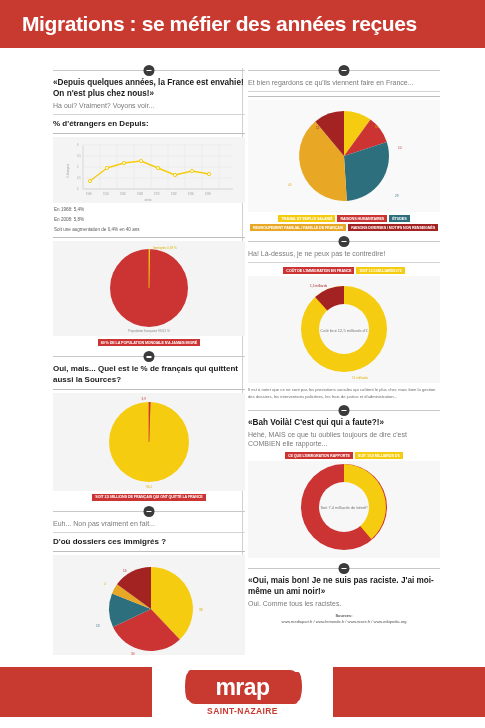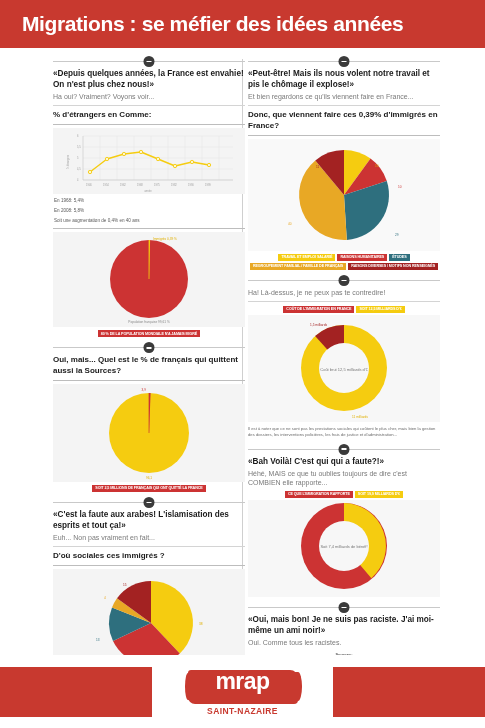--- a/index.html
+++ b/index.html
@@ -16,21 +16,21 @@
     position:absolute;left:0;top:0;width:485px;height:48px;
     background:#c8392f;display:flex;align-items:center;
   }
   .header-title{
     color:#fff;font-size:21px;font-weight:bold;
     letter-spacing:-0.4px;padding-left:22px;
     font-family:"Liberation Sans",sans-serif;
   }
 
   
-  .columns{position:absolute;left:0;top:51px;width:485px;height:607px;}
+  .columns{position:absolute;left:0;top:60px;width:485px;height:607px;}
   .col{position:absolute;top:0;width:192px;}
   .col-left{left:53px;}
   .col-right{left:248px;}
   .divider{
     position:absolute;left:242px;top:8px;width:1px;height:590px;
     background:#cfcfcf;
   }
 
   
   .block{width:100%;margin:0 0 4px 0;}
@@ -105,21 +105,21 @@
   .footer-bar-l{position:absolute;left:0;top:12px;width:152px;height:50px;background:#c8392f;}
   .footer-bar-r{position:absolute;right:0;top:12px;width:152px;height:50px;background:#c8392f;}
   .logo{
     position:absolute;left:50%;top:14px;transform:translateX(-50%);
     width:120px;height:48px;display:flex;flex-direction:column;
     align-items:center;justify-content:center;
   }
   .logo-brush{
     position:relative;width:110px;height:34px;background:#c8392f;
     border-radius:3px 8px 4px 7px;
-    display:flex;justify-content:center;
+    display:flex;align-items:center;justify-content:center;
   }
   .logo-brush:before{
     content:"";position:absolute;left:-3px;top:3px;width:6px;height:27px;
     background:#c8392f;border-radius:50% 0 0 50%;
   }
   .logo-brush:after{
     content:"";position:absolute;right:-4px;top:2px;width:8px;height:29px;
     background:#c8392f;border-radius:0 50% 50% 0;
   }
   .logo-word{
@@ -131,37 +131,37 @@
     color:#c8392f;font-size:8.5px;font-weight:bold;letter-spacing:0.4px;
     margin-top:2px;
   }
 </style>
 </head>
 <body>
 
 <div class="poster">
 
   <div class="header">
-    <div class="header-title">Migrations : se méfier des idées années</div>
+    <div class="header-title">Migrations : se méfier des années reçues</div>
   </div>
 
   <div class="columns">
     <div class="divider"></div>
 
     <div class="col col-left">
 
       <div class="sep">
         <div class="line"></div>
         <div class="knob"></div>
       </div>
       <div class="block">
         <div class="quote">«Depuis quelques années, la France est envahie! On n'est plus chez nous!»</div>
         <div class="reply">Ha oui? Vraiment? Voyons voir...</div>
         <div class="qhr"></div>
-        <div class="qtitle">% d'étrangers en Comme:</div>
+        <div class="qtitle">% d'étrangers en Depuis:</div>
         <div class="qtitle-underline"></div>
 
         <div class="chart" style="height:66px;">
           <svg viewBox="0 0 192 66" width="192" height="66">
             <rect x="0" y="0" width="192" height="66" fill="#f4f4f4"></rect>
             <g stroke="#e0e0e0" stroke-width="0.4">
               <line x1="30" y1="8" x2="180" y2="8"></line>
               <line x1="30" y1="19" x2="180" y2="19"></line>
               <line x1="30" y1="30" x2="180" y2="30"></line>
               <line x1="30" y1="41" x2="180" y2="41"></line>
@@ -250,24 +250,23 @@
         <div class="legend">
           <span class="legend-item" style="background:#cc3333;">SOIT 2,5 MILLIONS DE FRANÇAIS QUI ONT QUITTÉ LA FRANCE</span>
         </div>
       </div>
 
       <div class="sep">
         <div class="line"></div>
         <div class="knob"></div>
       </div>
       <div class="block">
-        <div class="quote">«C'est la faute aux arabes! L'islamisation des esprits et tout ça!»</div>
         <div class="reply">Euh... Non pas vraiment en fait...</div>
         <div class="qhr"></div>
-        <div class="qtitle">D'où sociales ces immigrés ?</div>
+        <div class="qtitle">D'où dossiers ces immigrés ?</div>
         <div class="qtitle-underline"></div>
         <div class="chart" style="height:105px;">
           <svg viewBox="0 0 192 105" width="192" height="105">
             <rect x="0" y="0" width="192" height="105" fill="#f4f4f4"></rect>
             <g transform="translate(98,54)">
 
               <path d="M0,0 L0,-42 A42,42 0 0,1 28.8,30.5 Z" fill="#f5cc10"></path>
 
               <path d="M0,0 L28.8,30.5 A42,42 0 0,1 -38.0,17.9 Z" fill="#cc3333"></path>
 
@@ -297,24 +296,22 @@
 
     </div>
 
     <div class="col col-right">
 
       <div class="sep">
         <div class="line"></div>
         <div class="knob"></div>
       </div>
       <div class="block">
-        <div class="quote">«Peut-être! Mais ils nous volent notre travail et pis le chômage il explose!»</div>
         <div class="reply">Et bien regardons ce qu'ils viennent faire en France...</div>
         <div class="qhr"></div>
-        <div class="qtitle">Donc, que viennent faire ces 0,39% d'immigrés en France?</div>
         <div class="qtitle-underline"></div>
         <div class="chart" style="height:112px;">
           <svg viewBox="0 0 192 112" width="192" height="112">
             <rect x="0" y="0" width="192" height="112" fill="#f9f9f9"></rect>
             <g transform="translate(96,56)">
 
               <path d="M0,0 L0,-45 A45,45 0 0,1 26.5,-36.4 Z" fill="#f5cc10"></path>
 
               <path d="M0,0 L26.5,-36.4 A45,45 0 0,1 42.8,-13.9 Z" fill="#cc3333"></path>
 

